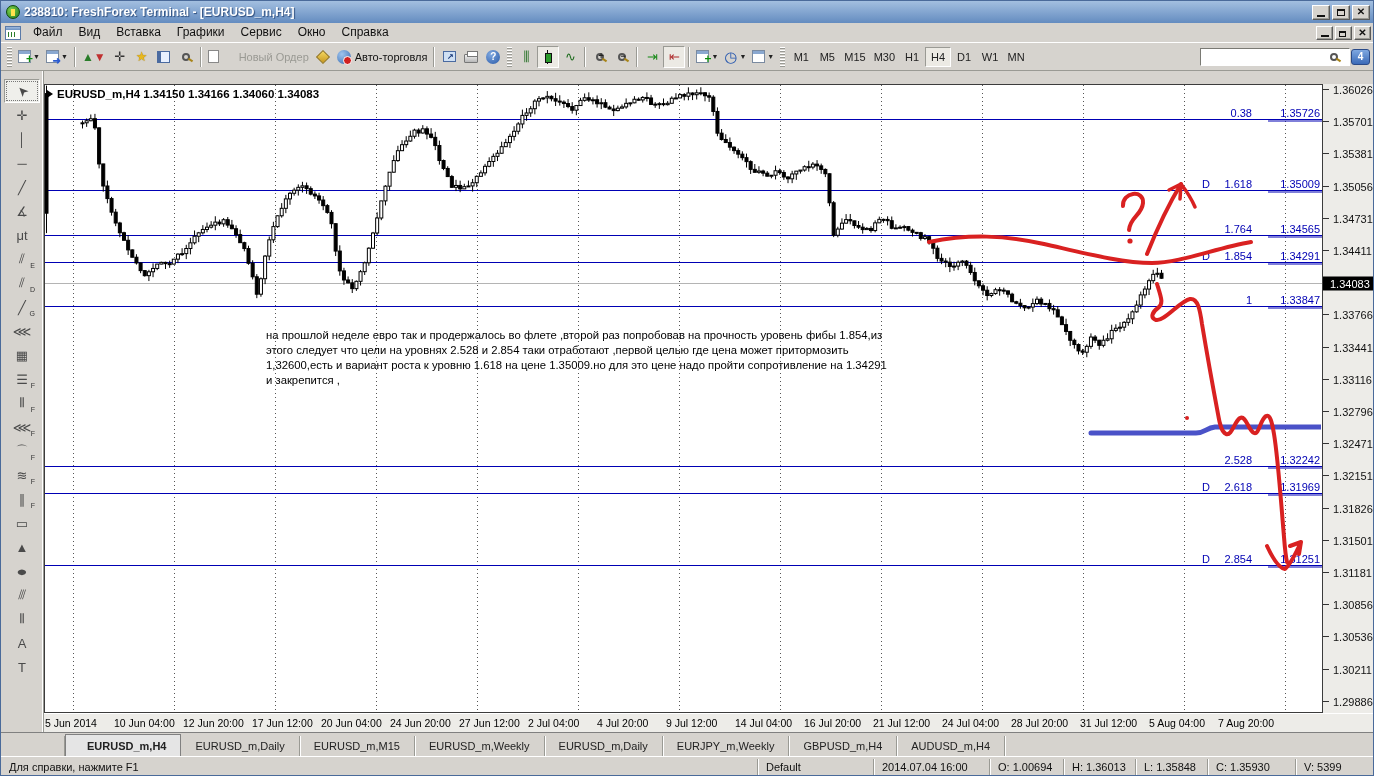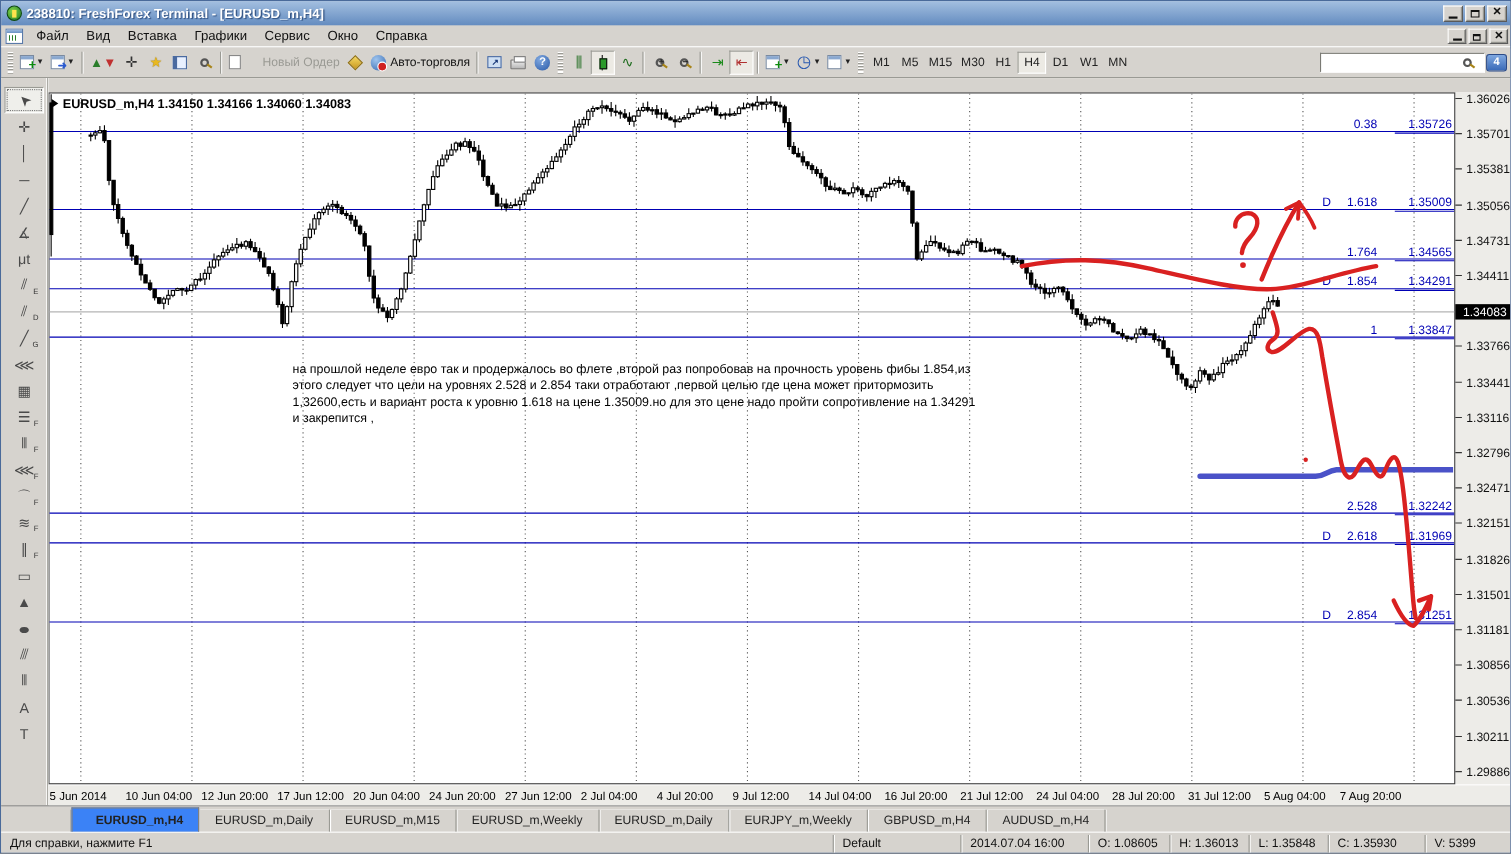--- a/index.html
+++ b/index.html
@@ -67,21 +67,21 @@
   .main{display:flex;height:661px;}
   .tools{width:45px;background:#d6d3ce;padding-top:8px;display:flex;flex-direction:column;align-items:center;border-right:1px solid #9a9a94;box-shadow:inset -1px 0 0 #fff;}
   .tool{width:36px;height:24px;display:flex;align-items:center;justify-content:center;color:#4a4a4a;font-size:13px;position:relative;}
   .tool.active{background:#efefeb;border:1px solid;border-color:#9a9a94 #fff #fff #9a9a94;outline:1px dotted #777;outline-offset:-3px;}
   .tool .sub{position:absolute;right:5px;bottom:2px;font-size:7px;color:#333;}
   .chartwrap{flex:1;position:relative;background:#fff;}
   
   .tabbar{height:24px;background:#d6d3ce;display:flex;align-items:flex-end;border-top:1px solid #808080;padding-left:0;}
   .tabstub{width:64px;height:20px;border-right:1px solid #9a9a94;}
   .tab{height:20px;display:flex;align-items:center;padding:0 14px;font-size:11px;color:#222;border-right:1px solid #9a9a94;box-shadow:1px 0 0 #fff;white-space:nowrap;}
-  .tab.active{background:#3b82f6;border:1px solid #808080;border-bottom:none;height:22px;font-weight:bold;box-shadow:none;padding-left:21px;}
+  .tab.active{background:#e5e5e5;border:1px solid #808080;border-bottom:none;height:22px;font-weight:bold;box-shadow:none;padding-left:21px;}
   
   .statusbar{height:21px;background:#d6d3ce;border-top:1px solid #fff;display:flex;align-items:center;font-size:11px;color:#111;}
   .panel{height:17px;display:flex;align-items:center;padding:0 8px;border-left:1px solid #9a9a94;box-shadow:inset 1px 0 0 #fff;white-space:nowrap;}
   .panel.first{border-left:none;box-shadow:none;flex:1;}
   .connbars{display:flex;align-items:flex-end;gap:1px;height:13px;margin:0 42px 0 56px;}
   .connbars div{width:2px;background:#c42020;}
   .resize-grip{width:15px;height:15px;margin-left:auto;align-self:flex-end;background:repeating-linear-gradient(135deg,transparent 0 3px,#fff 3px 4px,#8a8a84 4px 5px);clip-path:polygon(100% 0,100% 100%,0 100%);}
 </style>
 </head>
 <body>
@@ -1018,20 +1018,20 @@
         <div class="tab">EURJPY_m,Weekly</div>
         <div class="tab">GBPUSD_m,H4</div>
         <div class="tab">AUDUSD_m,H4</div>
       </div>
   </div>
 
   <div class="statusbar">
     <div class="panel first">Для справки, нажмите F1</div>
     <div class="panel" style="width:116px">Default</div>
     <div class="panel" style="width:116px">2014.07.04 16:00</div>
-    <div class="panel" style="width:74px">O: 1.08605</div>
+    <div class="panel" style="width:74px">O: 1.00694</div>
     <div class="panel" style="width:72px">H: 1.36013</div>
     <div class="panel" style="width:72px">L: 1.35848</div>
     <div class="panel" style="width:88px">C: 1.35930</div>
     <div class="panel" style="width:78px">V: 5399</div>
   </div>
 
 </div>
 
 </body></html>

